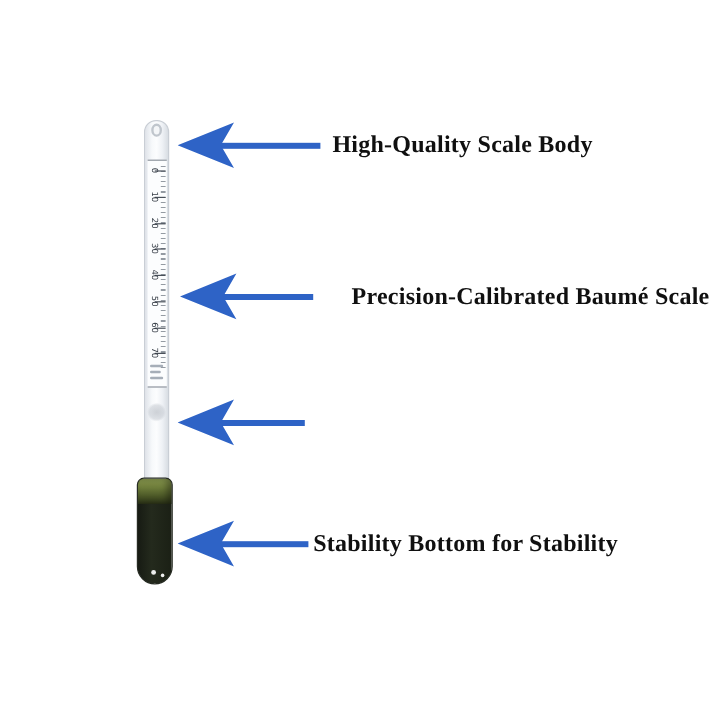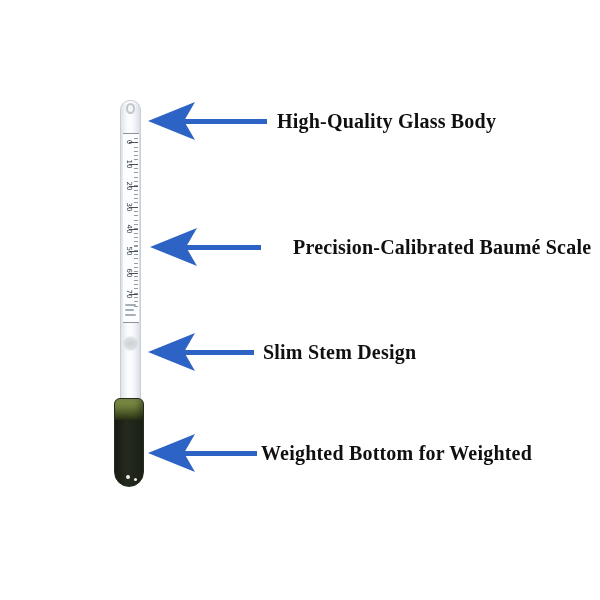--- a/index.html
+++ b/index.html
@@ -101,33 +101,32 @@
       <div class="ballast-band"></div>
       <div class="bulb-highlight hl-1"></div>
       <div class="bulb-highlight hl-2"></div>
     </div>
   </div>
 
   <svg class="arrow" style="left:148px; top:101px;" width="120" height="40">
     <rect x="34" y="18" width="85" height="5" fill="#2e63c6"></rect>
     <polygon points="0,20 47,1 36,20 47,39" fill="#2e63c6"></polygon>
   </svg>
-  <div class="anno-label" style="left:277px; top:107px;">High-Quality Glass Body</div>
+  <div class="anno-label" style="left:277px; top:107px;">High-Quality Scale Body</div>
 
   <svg class="arrow" style="left:150px; top:227px;" width="112" height="40">
     <rect x="34" y="18" width="77" height="5" fill="#2e63c6"></rect>
     <polygon points="0,20 47,1 36,20 47,39" fill="#2e63c6"></polygon>
   </svg>
   <div class="anno-label" style="left:265px; top:233px;margin-left:28px;">Precision-Calibrated Baumé Scale</div>
 
   <svg class="arrow" style="left:148px; top:332px;" width="107" height="40">
     <rect x="34" y="18" width="72" height="5" fill="#2e63c6"></rect>
     <polygon points="0,20 47,1 36,20 47,39" fill="#2e63c6"></polygon>
   </svg>
-  <div class="anno-label" style="left:263px; top:338px;">Slim Stem Design</div>
 
   <svg class="arrow" style="left:148px; top:433px;" width="110" height="40">
     <rect x="34" y="18" width="75" height="5" fill="#2e63c6"></rect>
     <polygon points="0,20 47,1 36,20 47,39" fill="#2e63c6"></polygon>
   </svg>
-  <div class="anno-label" style="left:261px; top:439px;">Weighted Bottom for Weighted</div>
+  <div class="anno-label" style="left:261px; top:439px;">Stability Bottom for Stability</div>
 
 </div>
 
 </body></html>

